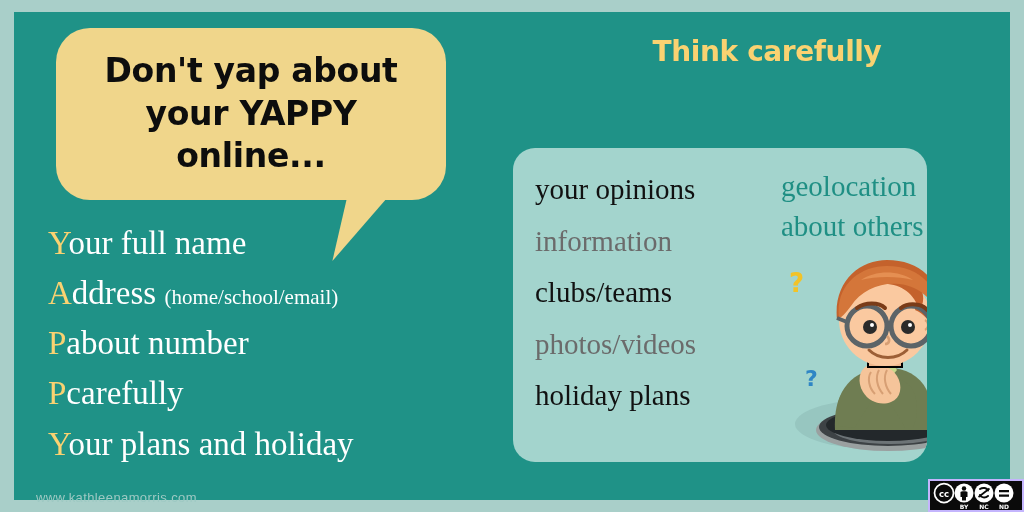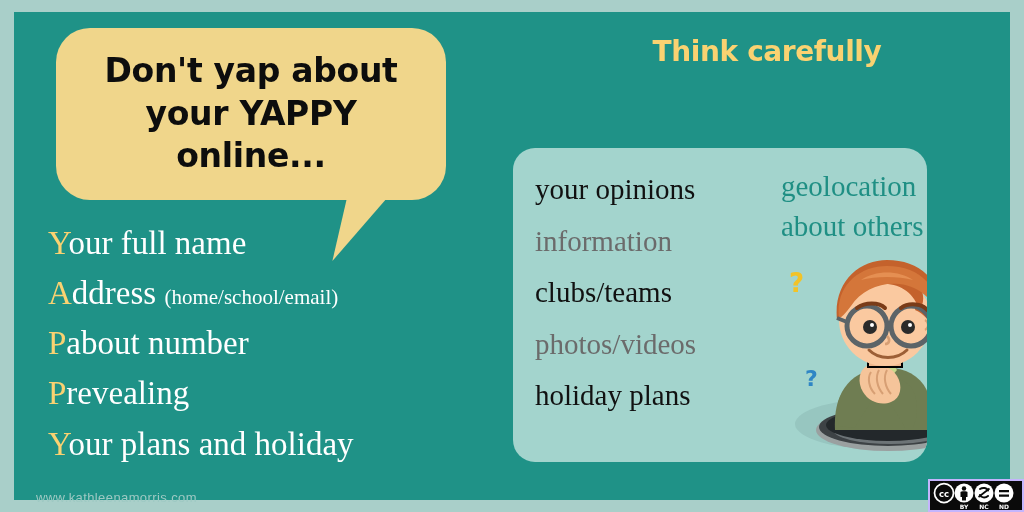--- a/index.html
+++ b/index.html
@@ -115,21 +115,21 @@
       <div class="yappy-row">
         <span class="cap">Y</span><span>our full name</span><span class="paren"></span>
       </div>
       <div class="yappy-row">
         <span class="cap">A</span><span>ddress </span><span class="paren">(home/school/email)</span>
       </div>
       <div class="yappy-row">
         <span class="cap">P</span><span>about number</span><span class="paren"></span>
       </div>
       <div class="yappy-row">
-        <span class="cap">P</span><span>revealing</span><span class="paren"></span>
+        <span class="cap">P</span><span>carefully</span><span class="paren"></span>
       </div>
       <div class="yappy-row">
         <span class="cap">Y</span><span>our plans and holiday</span><span class="paren"></span>
       </div>
     </div>
 
     <div id="right-heading">
       <div>Think carefully</div>
     </div>
 

